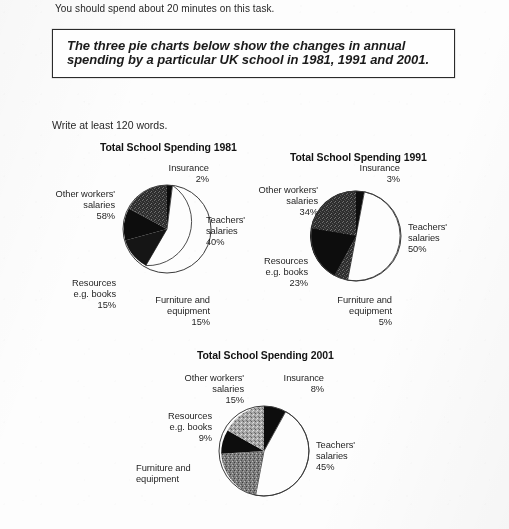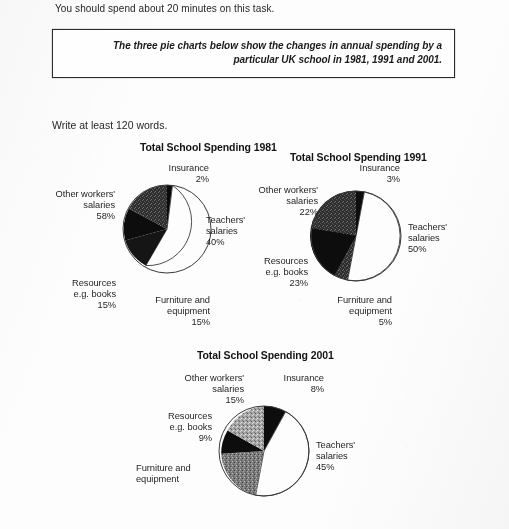--- a/index.html
+++ b/index.html
@@ -42,25 +42,24 @@
     border:1.5px solid #2b2b2b;
     box-sizing:border-box;
     padding:9px 12px 10px 14px;
     background:#fefefe;
     box-shadow:0 0 0 .5px rgba(0,0,0,.18);
   }
   .prompt-box p{
     margin:0;
     font-style:italic;
     font-weight:bold;
-    font-size:10px;
+    font-size:13px;
     line-height:14px;
     letter-spacing:-.05px;
     color:#1b1b1b;
-    text-align:right;
   }
   .prompt-box p + p{margin-top:13px;}
 
   .write-note{
     position:absolute;left:52px;top:119px;
     font-size:10.5px;color:#262626;
   }
 
   
   .chart{position:absolute;}
@@ -89,21 +88,21 @@
 
 <div class="intro">You should spend about 20 minutes on this task.</div>
 
 <div class="prompt-box">
   <p>The three pie charts below show the changes in annual spending by a particular UK school in 1981, 1991 and 2001.</p>
 </div>
 
 <div class="write-note">Write at least 120 words.</div>
 
 <div class="chart" style="left:0;top:0;">
-  <div class="chart-title" style="left:100px;top:141px;margin-left:40px;">Total School Spending 1981</div>
+  <div class="chart-title" style="left:100px;top:141px;">Total School Spending 1981</div>
 
   <div class="pie-wrap" style="left:122px;top:184px;">
     <svg width="90" height="90" viewBox="0 0 90 90">
       <defs>
         <pattern id="dark-speckle" width="4" height="4" patternUnits="userSpaceOnUse">
           <rect width="4" height="4" fill="#2e2e2e"></rect>
           <rect x="0" y="0" width="1" height="1" fill="#6d6d6d"></rect>
           <rect x="2" y="1" width="1" height="1" fill="#595959"></rect>
           <rect x="1" y="3" width="1" height="1" fill="#737373"></rect>
           <rect x="3" y="2" width="1" height="1" fill="#4a4a4a"></rect>
@@ -184,21 +183,21 @@
     </svg>
   </div>
 
   <div class="lbl c" style="left:316px;top:163px;width:84px;">
     <div>Insurance</div>
     <div>3%</div>
   </div>
   <div class="lbl r" style="left:236px;top:185px;width:82px;">
     <div>Other workers'</div>
     <div>salaries</div>
-    <div>22%</div>
+    <div>34%</div>
   </div>
   <div class="lbl l" style="left:408px;top:222px;width:66px;">
     <div>Teachers'</div>
     <div>salaries</div>
     <div>50%</div>
   </div>
   <div class="lbl r" style="left:228px;top:256px;width:80px;">
     <div>Resources</div>
     <div>e.g. books</div>
     <div>23%</div>

